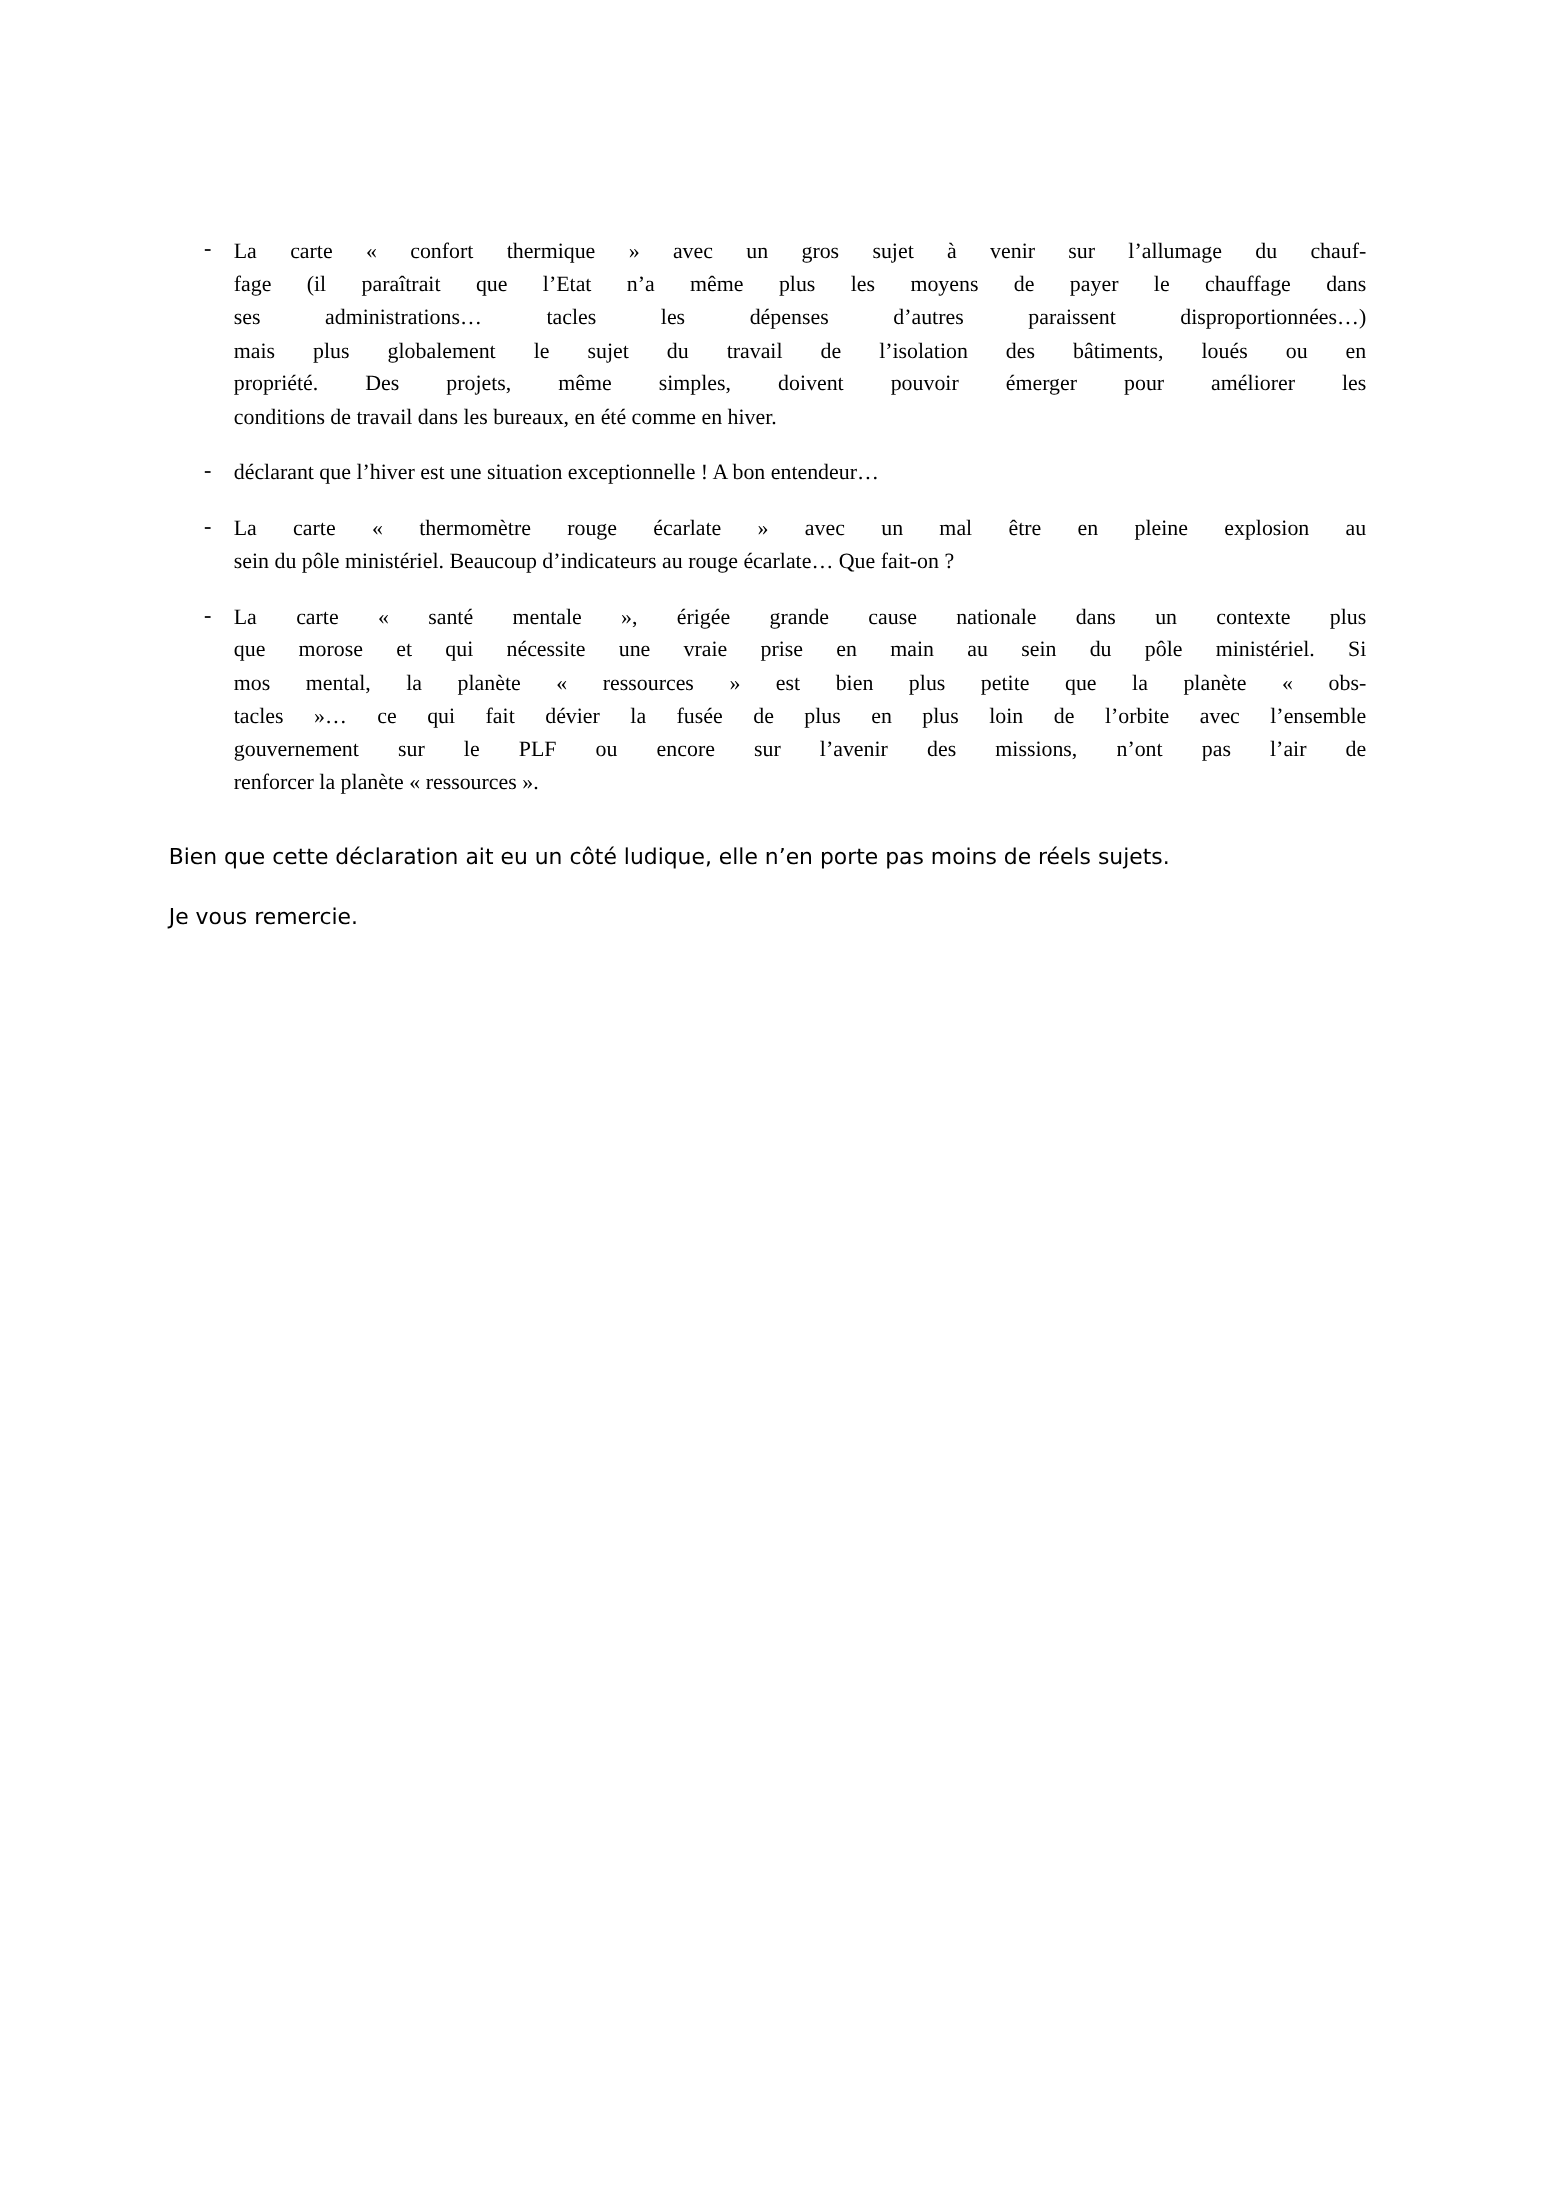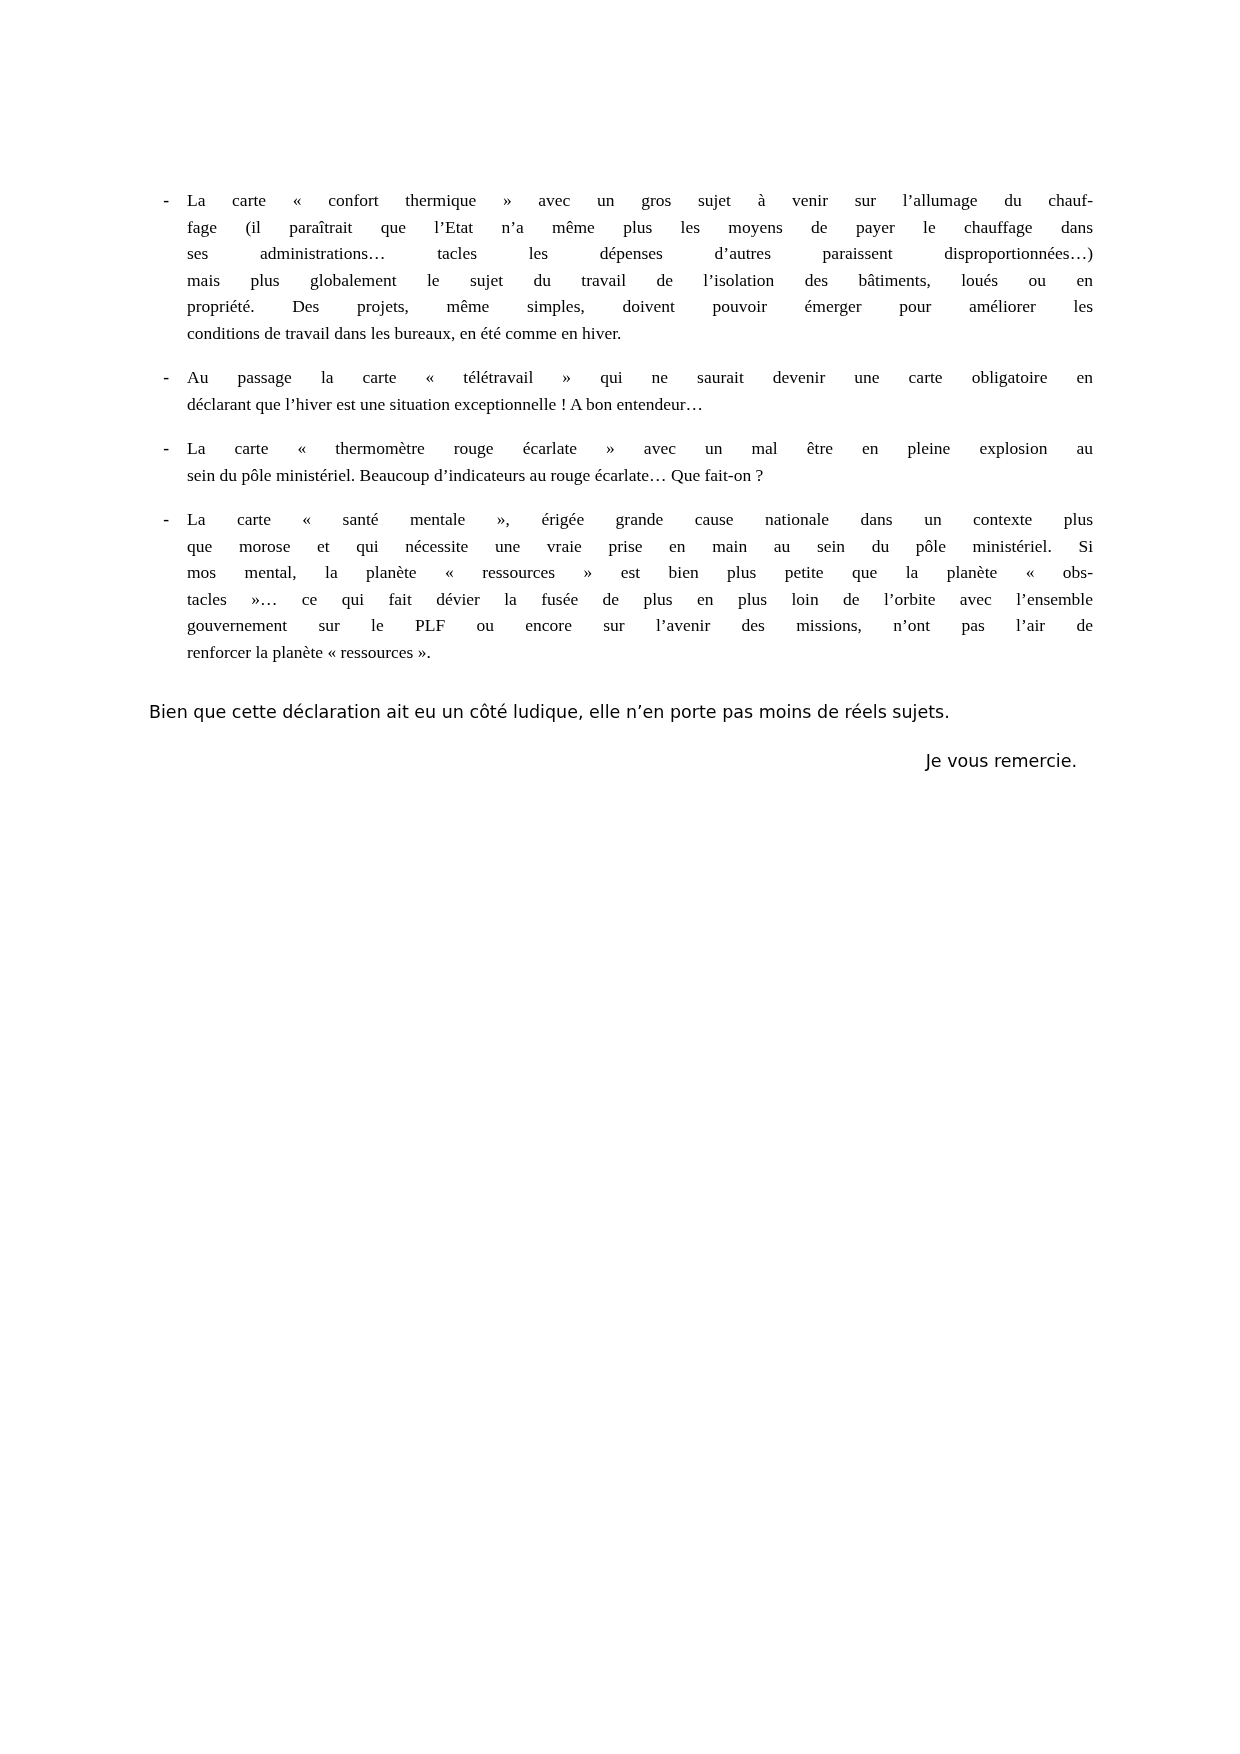--- a/index.html
+++ b/index.html
@@ -47,43 +47,42 @@
     text-align-last: justify;
     white-space: normal;
     font-family: Liberation Serif, serif;
   }
   .text-line.last {
     text-align-last: left;
   }
   .closing-para {
     font-size: 17.5px;
     line-height: 26.5px;
-    margin: 16px;
+    margin: 2px;
     text-align: left;
   }
   .closing-para.first { margin-top: 34px; }
-  .closing-para.second { margin-top: 22px; text-align: right; }
+  .closing-para.second { margin-top: 22px; }
 </style>
 </head>
 <body>
 
 <div class="page">
   <div class="bullet-list">
       <div class="bullet-item">
         <span class="bullet-marker">-</span>
         <div class="text-line">La carte « confort thermique » avec un gros sujet à venir sur l’allumage du chauf-</div>
         <div class="text-line">fage (il paraîtrait que l’Etat n’a même plus les moyens de payer le chauffage dans</div>
         <div class="text-line">ses administrations… tacles les dépenses d’autres paraissent disproportionnées…)</div>
         <div class="text-line">mais plus globalement le sujet du travail de l’isolation des bâtiments, loués ou en</div>
         <div class="text-line">propriété. Des projets, même simples, doivent pouvoir émerger pour améliorer les</div>
         <div class="text-line last">conditions de travail dans les bureaux, en été comme en hiver.</div>
       </div>
       <div class="bullet-item">
         <span class="bullet-marker">-</span>
-        <div class="text-line">Au passage la carte « télétravail » qui ne saurait devenir une carte obligatoire en</div>
         <div class="text-line last">déclarant que l’hiver est une situation exceptionnelle ! A bon entendeur…</div>
       </div>
       <div class="bullet-item">
         <span class="bullet-marker">-</span>
         <div class="text-line">La carte « thermomètre rouge écarlate » avec un mal être en pleine explosion au</div>
         <div class="text-line last">sein du pôle ministériel. Beaucoup d’indicateurs au rouge écarlate… Que fait-on ?</div>
       </div>
       <div class="bullet-item">
         <span class="bullet-marker">-</span>
         <div class="text-line">La carte « santé mentale », érigée grande cause nationale dans un contexte plus</div>

